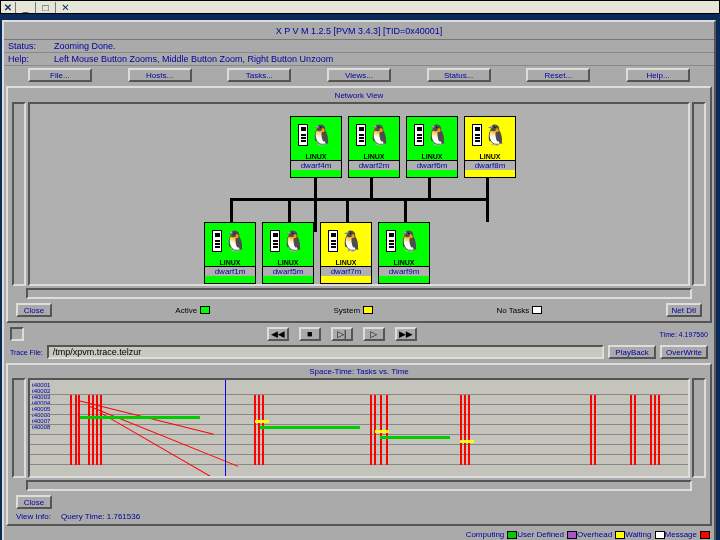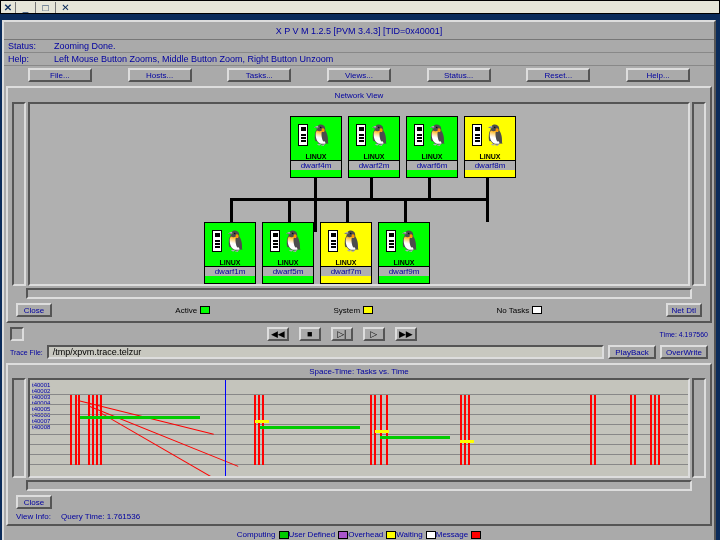--- a/index.html
+++ b/index.html
@@ -91,21 +91,21 @@
   .timeline-wrap { display:flex; padding:2px; gap:2px; }
   .timeline { flex:1; height:100px; position:relative; background:#c4c4bc; overflow:hidden;
     border:2px solid #555; border-right-color:#ddd; border-bottom-color:#ddd;}
   .track { position:absolute; left:0; right:0; height:1px; background:#888; }
   .seg-r { position:absolute; background:#f00; height:70px; top:15px;}
   .diag { position:absolute; border-top:1px solid #f00; transform-origin:left top;}
   .seg-g { position:absolute; background:#0c0; height:3px; }
   .seg-y { position:absolute; background:#ff0; height:3px; }
   .yaxis { position:absolute; left:2px; top:2px; display:flex; flex-direction:column; gap:0px;}
   .yaxis span { font-size:6px; color:#00a; background:rgba(180,180,180,0.6);}
-  .footer-legend { display:flex; justify-content:center; padding:2px 4px; font-size:8px; color:#0000a0;}
+  .footer-legend { display:flex; justify-content:flex-end; padding:2px 4px; font-size:8px; color:#0000a0;}
   .penguin { font-size:20px; line-height:1; }
   .tower { display:inline-block; width:10px; height:22px; background:#fff; border:1px solid #000; position:relative; margin-right:2px;}
   .tower::before { content:""; position:absolute; left:2px; top:2px; width:5px; height:4px; background:#000;}
   .tower::after { content:""; position:absolute; left:2px; bottom:3px; width:5px; height:2px; background:#000; box-shadow:0 -3px 0 #000, 0 -6px 0 #000;}
 </style>
 </head>
 <body>
 
 <div class="titlebar">
   <div class="sys">✕</div>

